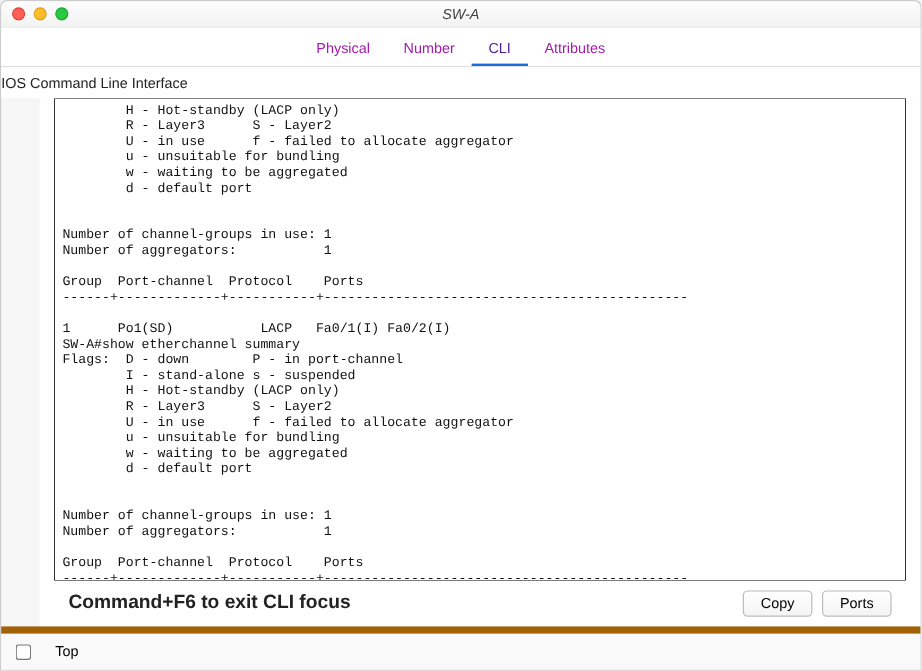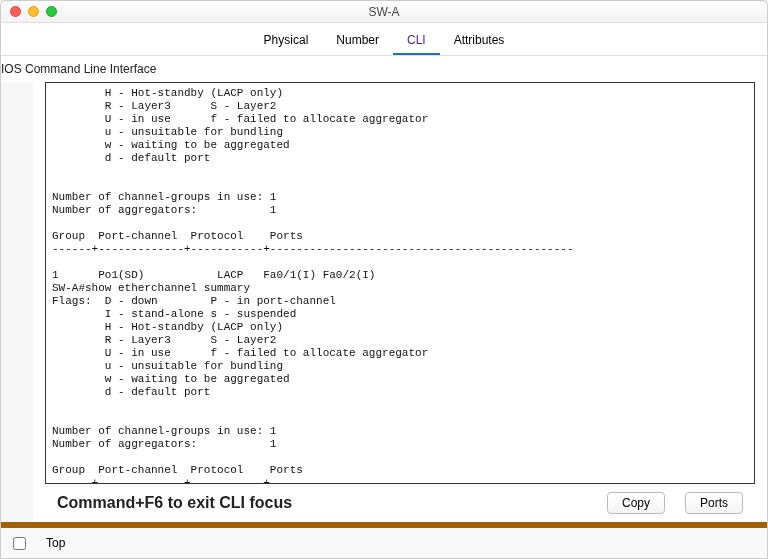--- a/index.html
+++ b/index.html
@@ -19,20 +19,21 @@
       flex-direction: column;
     }
     .titlebar {
       height: 22px;
       background: linear-gradient(#fdfdfd, #f3f3f3);
       border-bottom: 1px solid #ddd;
       display: flex;
       align-items: center;
       position: relative;
       border-radius: 6px 6px 0 0;
+      font-style: italic;
     }
     .traffic-lights {
       display: flex;
       gap: 7px;
       padding-left: 9px;
     }
     .tl {
       width: 11px; height: 11px; border-radius: 50%;
     }
     .tl.red { background: #ff5f57; border: 0.5px solid #e14138; }
@@ -50,21 +51,21 @@
       display: flex;
       justify-content: center;
       padding: 6px 0 0 0;
       gap: 0;
       background: #fff;
       border-bottom: 1px solid #ddd;
     }
     .tab {
       padding: 4px 14px 6px;
       font-size: 12px;
-      color: #000000;
+      color: #a21caf;
       cursor: pointer;
       border-bottom: 2px solid transparent;
     }
     .tab.active {
       color: #4c1d95;
       border-bottom: 2px solid #1a6fd6;
     }
     .subheader {
       background: #fff;
       text-align: left;
@@ -100,21 +101,21 @@
       padding: 8px 12px;
       background: #fff;
     }
     .footer-hint {
       font-size: 16px;
       font-weight: 600;
       color: #222;
     }
     .footer-buttons {
       display: flex;
-      gap: 20px;
+      gap: 8px;
     }
     .btn {
       font-size: 12px;
       padding: 3px 14px;
       border: 1px solid #bbb;
       border-radius: 4px;
       background: linear-gradient(#fff, #f4f4f4);
       cursor: pointer;
     }
     .bottom-bar {

